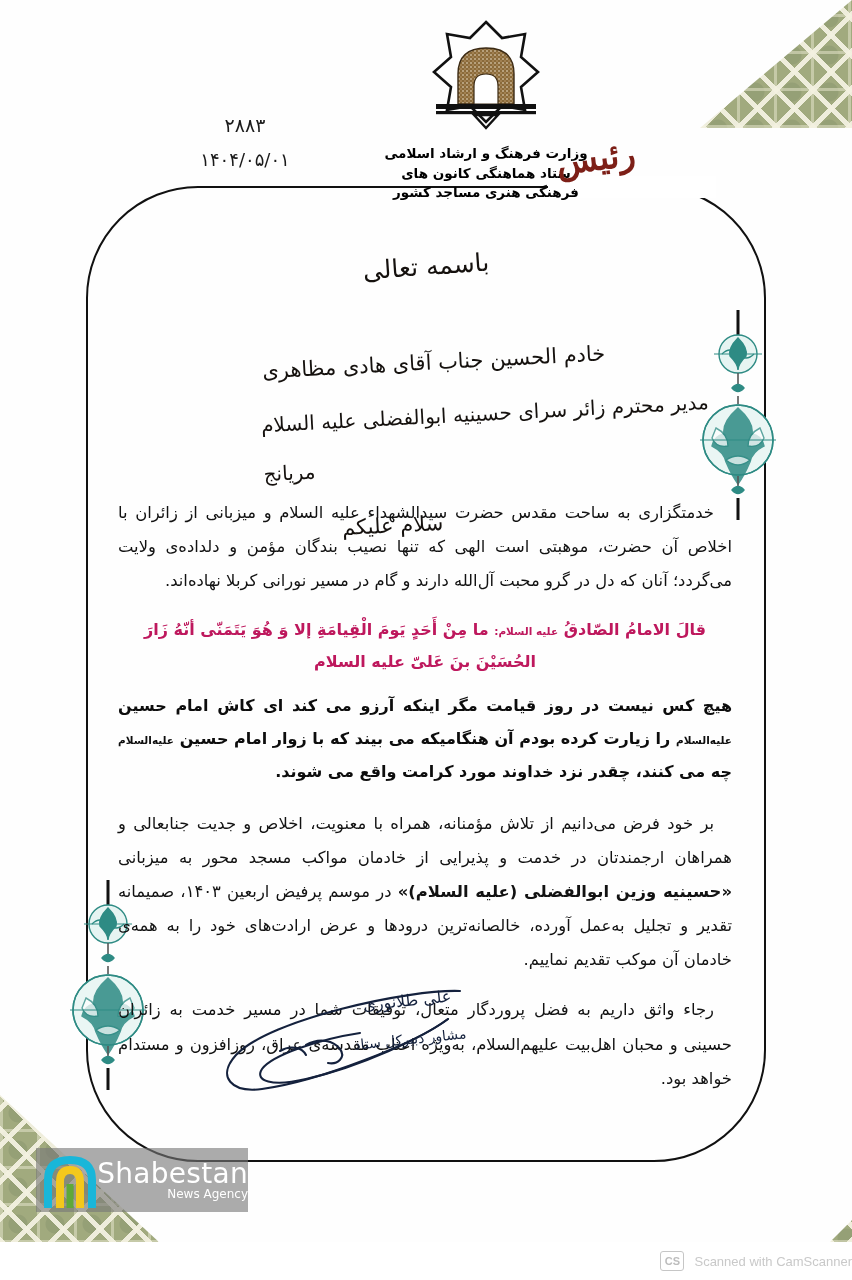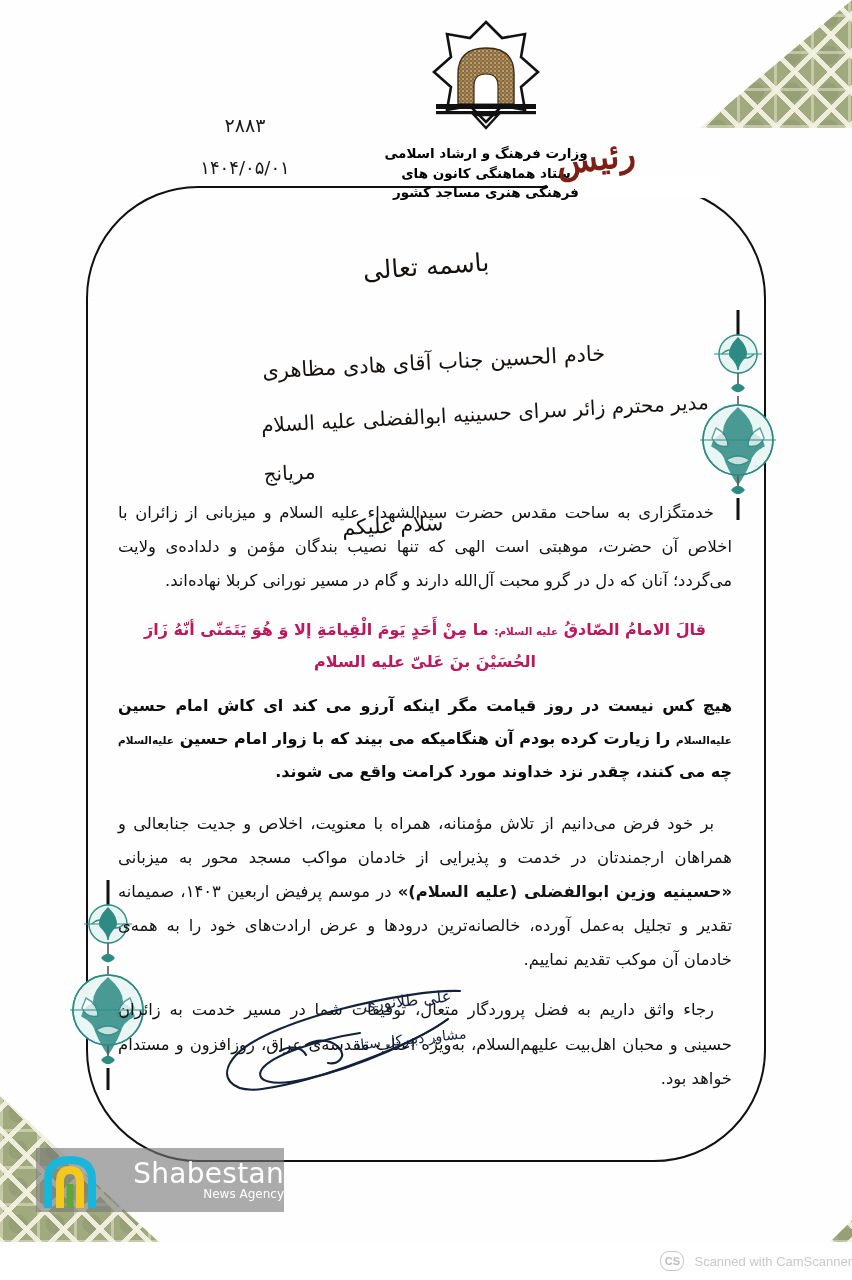--- a/index.html
+++ b/index.html
@@ -49,21 +49,21 @@
 
   
   .header{position:absolute;left:0;top:0;width:100%;height:195px;}
   .refblock{
     position:absolute;left:150px;top:108px;width:190px;
     text-align:center;color:#1a1a1a;
     font-family:"DejaVu Sans","Liberation Sans",sans-serif;
     line-height:1.85;
   }
   .refblock .num{font-size:19px;letter-spacing:1px;}
-  .refblock .date{font-size:18px;letter-spacing:.5px;margin-top:8px;}
+  .refblock .date{font-size:18px;letter-spacing:.5px;}
 
   .logowrap{position:absolute;left:336px;top:18px;width:300px;text-align:center;}
   .ministry{
     margin-top:2px;color:#000000;
     font-size:13.5px;line-height:1.45;font-weight:bold;
     letter-spacing:-.2px;
   }
   .ministry div{white-space:nowrap;}
 
   .raees{
@@ -144,37 +144,37 @@
     position:absolute;right:4px;top:46px;
     font-size:14px;color:#14213d;
     font-family:"DejaVu Serif","Liberation Serif",serif;
     transform:rotate(-6deg);white-space:nowrap;
   }
   .sig svg{position:absolute;left:0;top:0;}
 
   
   .wm{
     position:absolute;left:36px;top:1148px;
-    width:248px;height:64px;
+    width:212px;height:64px;
     background:rgba(120,120,120,.62);
     display:flex;align-items:center;
   }
   .wm .txt{margin-left:6px;color:#fff;line-height:1.02;}
   .wm .t1{font-size:28px;letter-spacing:.3px;}
   .wm .t2{font-size:12px;}
   .wm-logo{position:absolute;left:40px;top:1150px;width:60px;height:62px;}
 
   
   .cs{
     position:absolute;left:0;bottom:0;width:100%;height:38px;
     background:#ffffff;display:flex;align-items:center;
   }
   .cs .cs-badge{
     margin-left:28px;margin-right:10px;
-    width:22px;height:18px;border:1.6px solid #c6c6c6;border-radius:9px;
+    width:22px;height:18px;border:1.6px solid #c6c6c6;border-radius:3px;
     color:#bdbdbd;font-size:11px;font-weight:bold;
     display:flex;align-items:center;justify-content:center;
     font-family:"Liberation Sans",sans-serif;
   }
   .cs .cs-text{color:#c9c9c9;font-size:13px;font-family:"Liberation Sans",sans-serif;direction:ltr;}
   .cs-inner{display:flex;align-items:center;direction:ltr;padding-left:10px;}
 </style>
 </head>
 <body>
 

